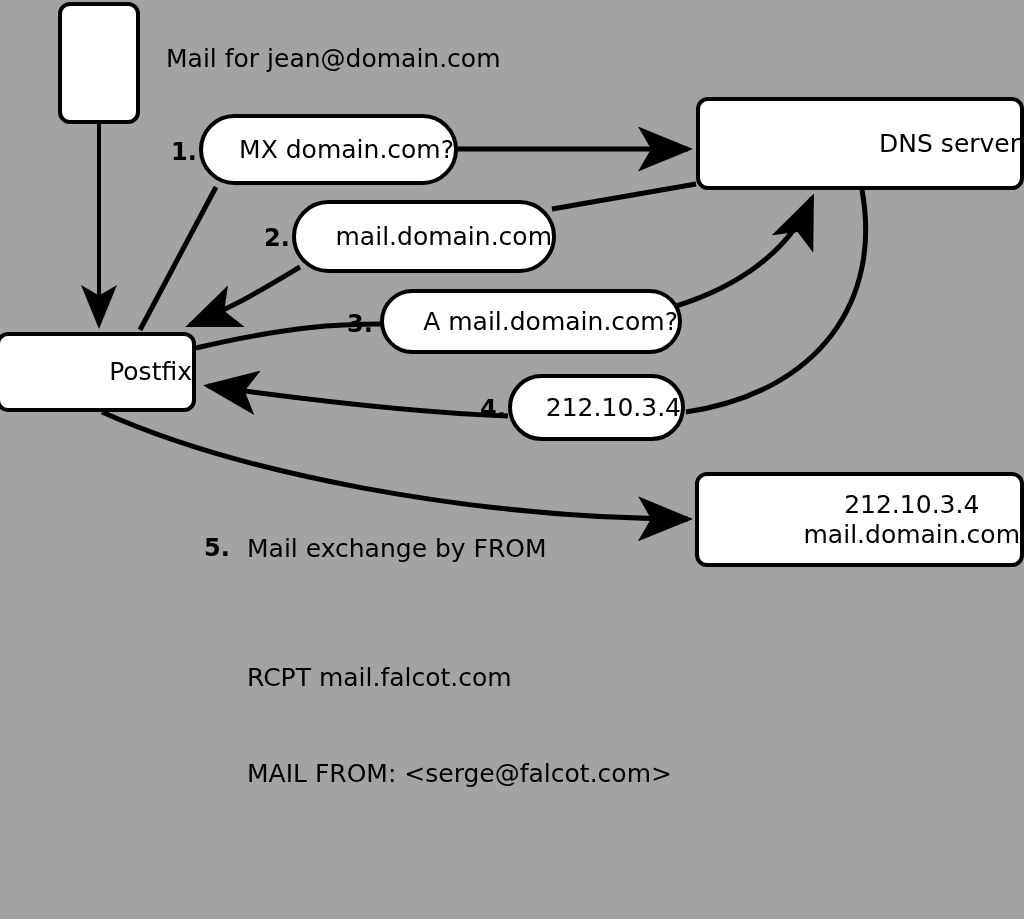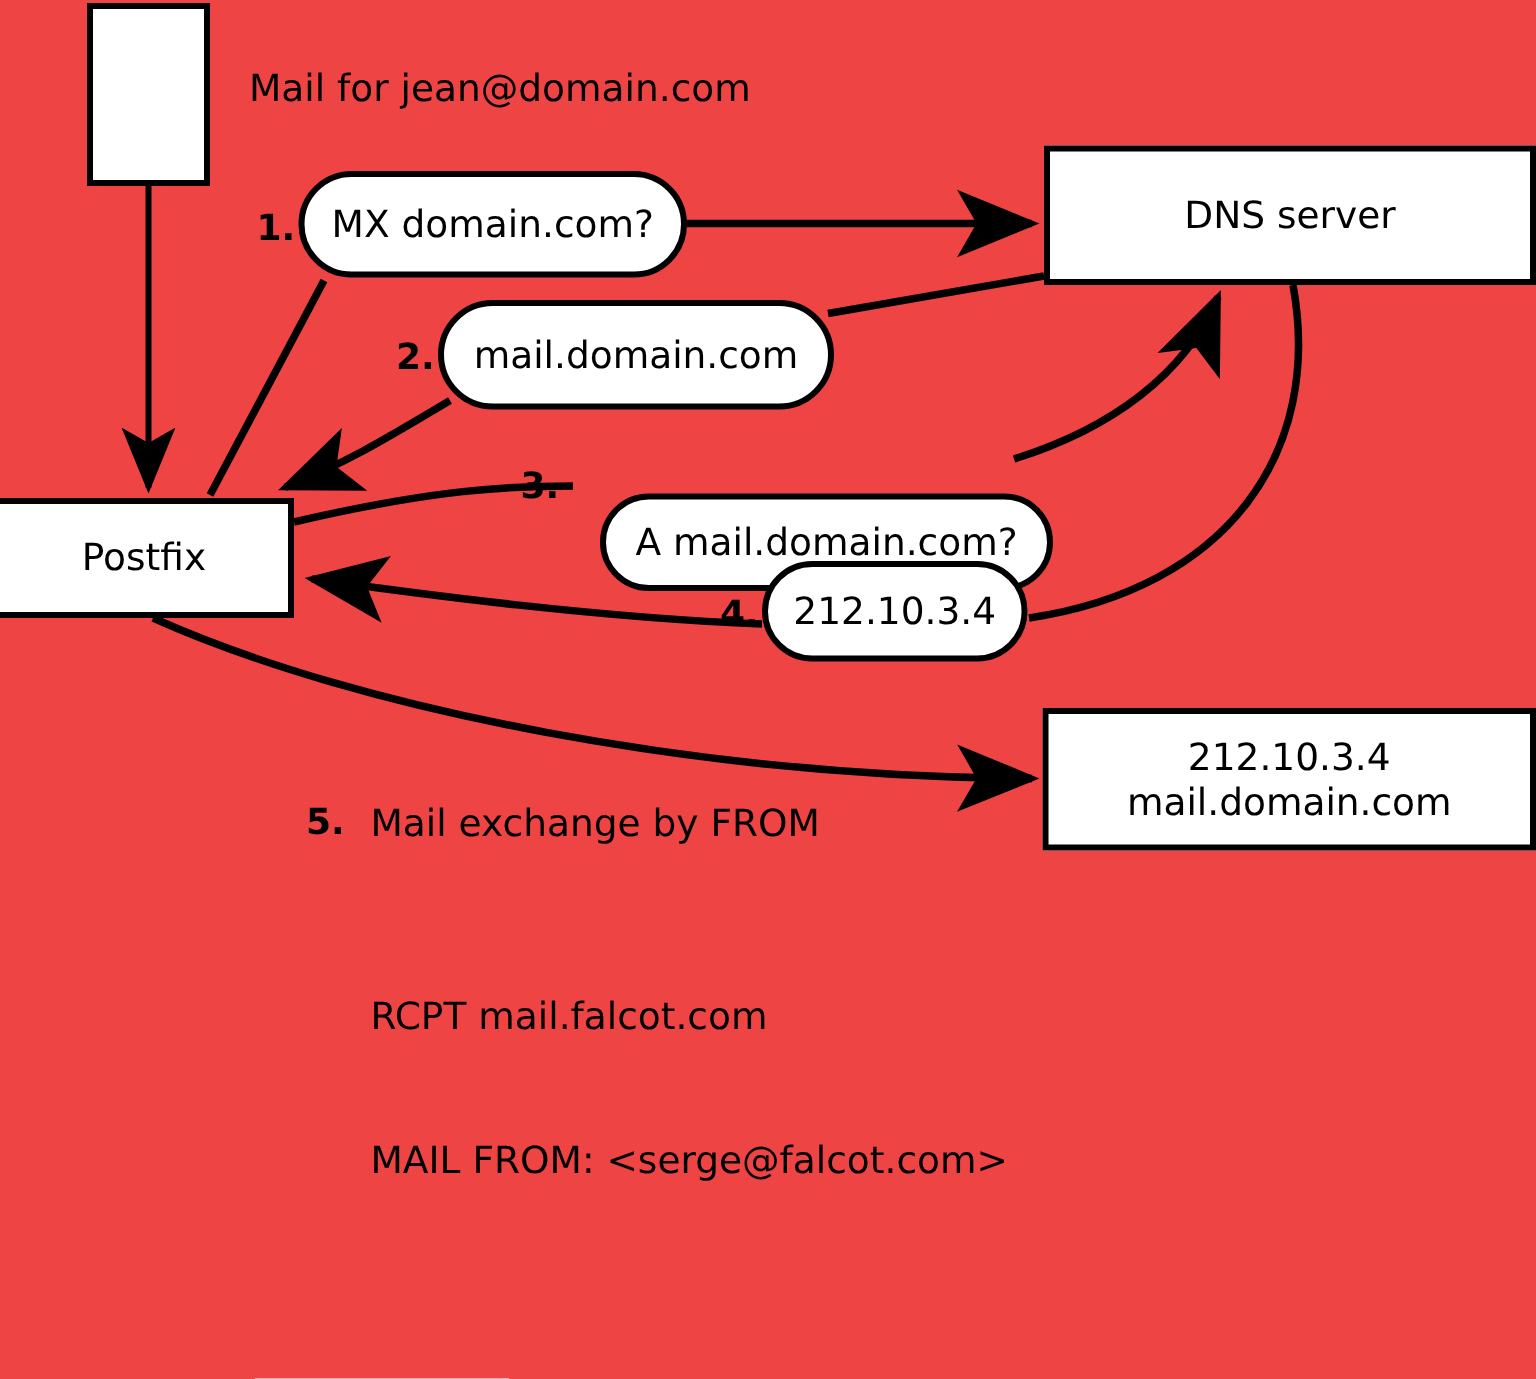--- a/index.html
+++ b/index.html
@@ -9,58 +9,58 @@
     background: #ffffff;
   }
   body {
     font-family: "DejaVu Sans", "Liberation Sans", sans-serif;
     color: #000000;
   }
   #canvas {
     position: relative;
     width: 1024px;
     height: 919px;
-    background: #ef4444;
+    background: #a3a3a3;
     overflow: hidden;
   }
   #wires {
     position: absolute;
     left: 0;
     top: 0;
     width: 1024px;
     height: 919px;
   }
   .node {
     position: absolute;
     box-sizing: border-box;
     background: #ffffff;
     border: 4px solid #000000;
     display: flex;
     align-items: center;
-    justify-content: center;
+    justify-content: flex-end;
     text-align: center;
     line-height: 1.2;
   }
-  .node.rect { border-radius: 0; }
+  .node.rect { border-radius: 12px; }
   .node.pill { border-radius: 999px; }
 
   .node-label {
     font-size: 25px;
     white-space: nowrap;
   }
   .node-label.two-line { white-space: normal; }
 
   #node-client { left: 58px;  top: 2px;   width: 82px;  height: 122px; }
   #node-postfix { left: -4px;  top: 332px; width: 200px; height: 80px; }
   #node-dns     { left: 696px; top: 97px;  width: 328px; height: 93px; }
   #node-target  { left: 695px; top: 472px; width: 329px; height: 95px; }
 
   #pill-1 { left: 199px; top: 114px; width: 259px; height: 71px; }
   #pill-2 { left: 292px; top: 200px; width: 264px; height: 73px; }
-  #pill-3 { left: 400px; top: 289px; width: 302px; height: 65px; margin-top: 40px; }
+  #pill-3 { left: 380px; top: 289px; width: 302px; height: 65px; }
   #pill-4 { left: 508px; top: 374px; width: 177px; height: 67px; }
 
   .step-num {
     position: absolute;
     font-size: 24px;
     font-weight: bold;
     z-index: 1;
   }
   #step-num-1 { left: 171px; top: 138px; }
   #step-num-2 { left: 264px; top: 224px; }

